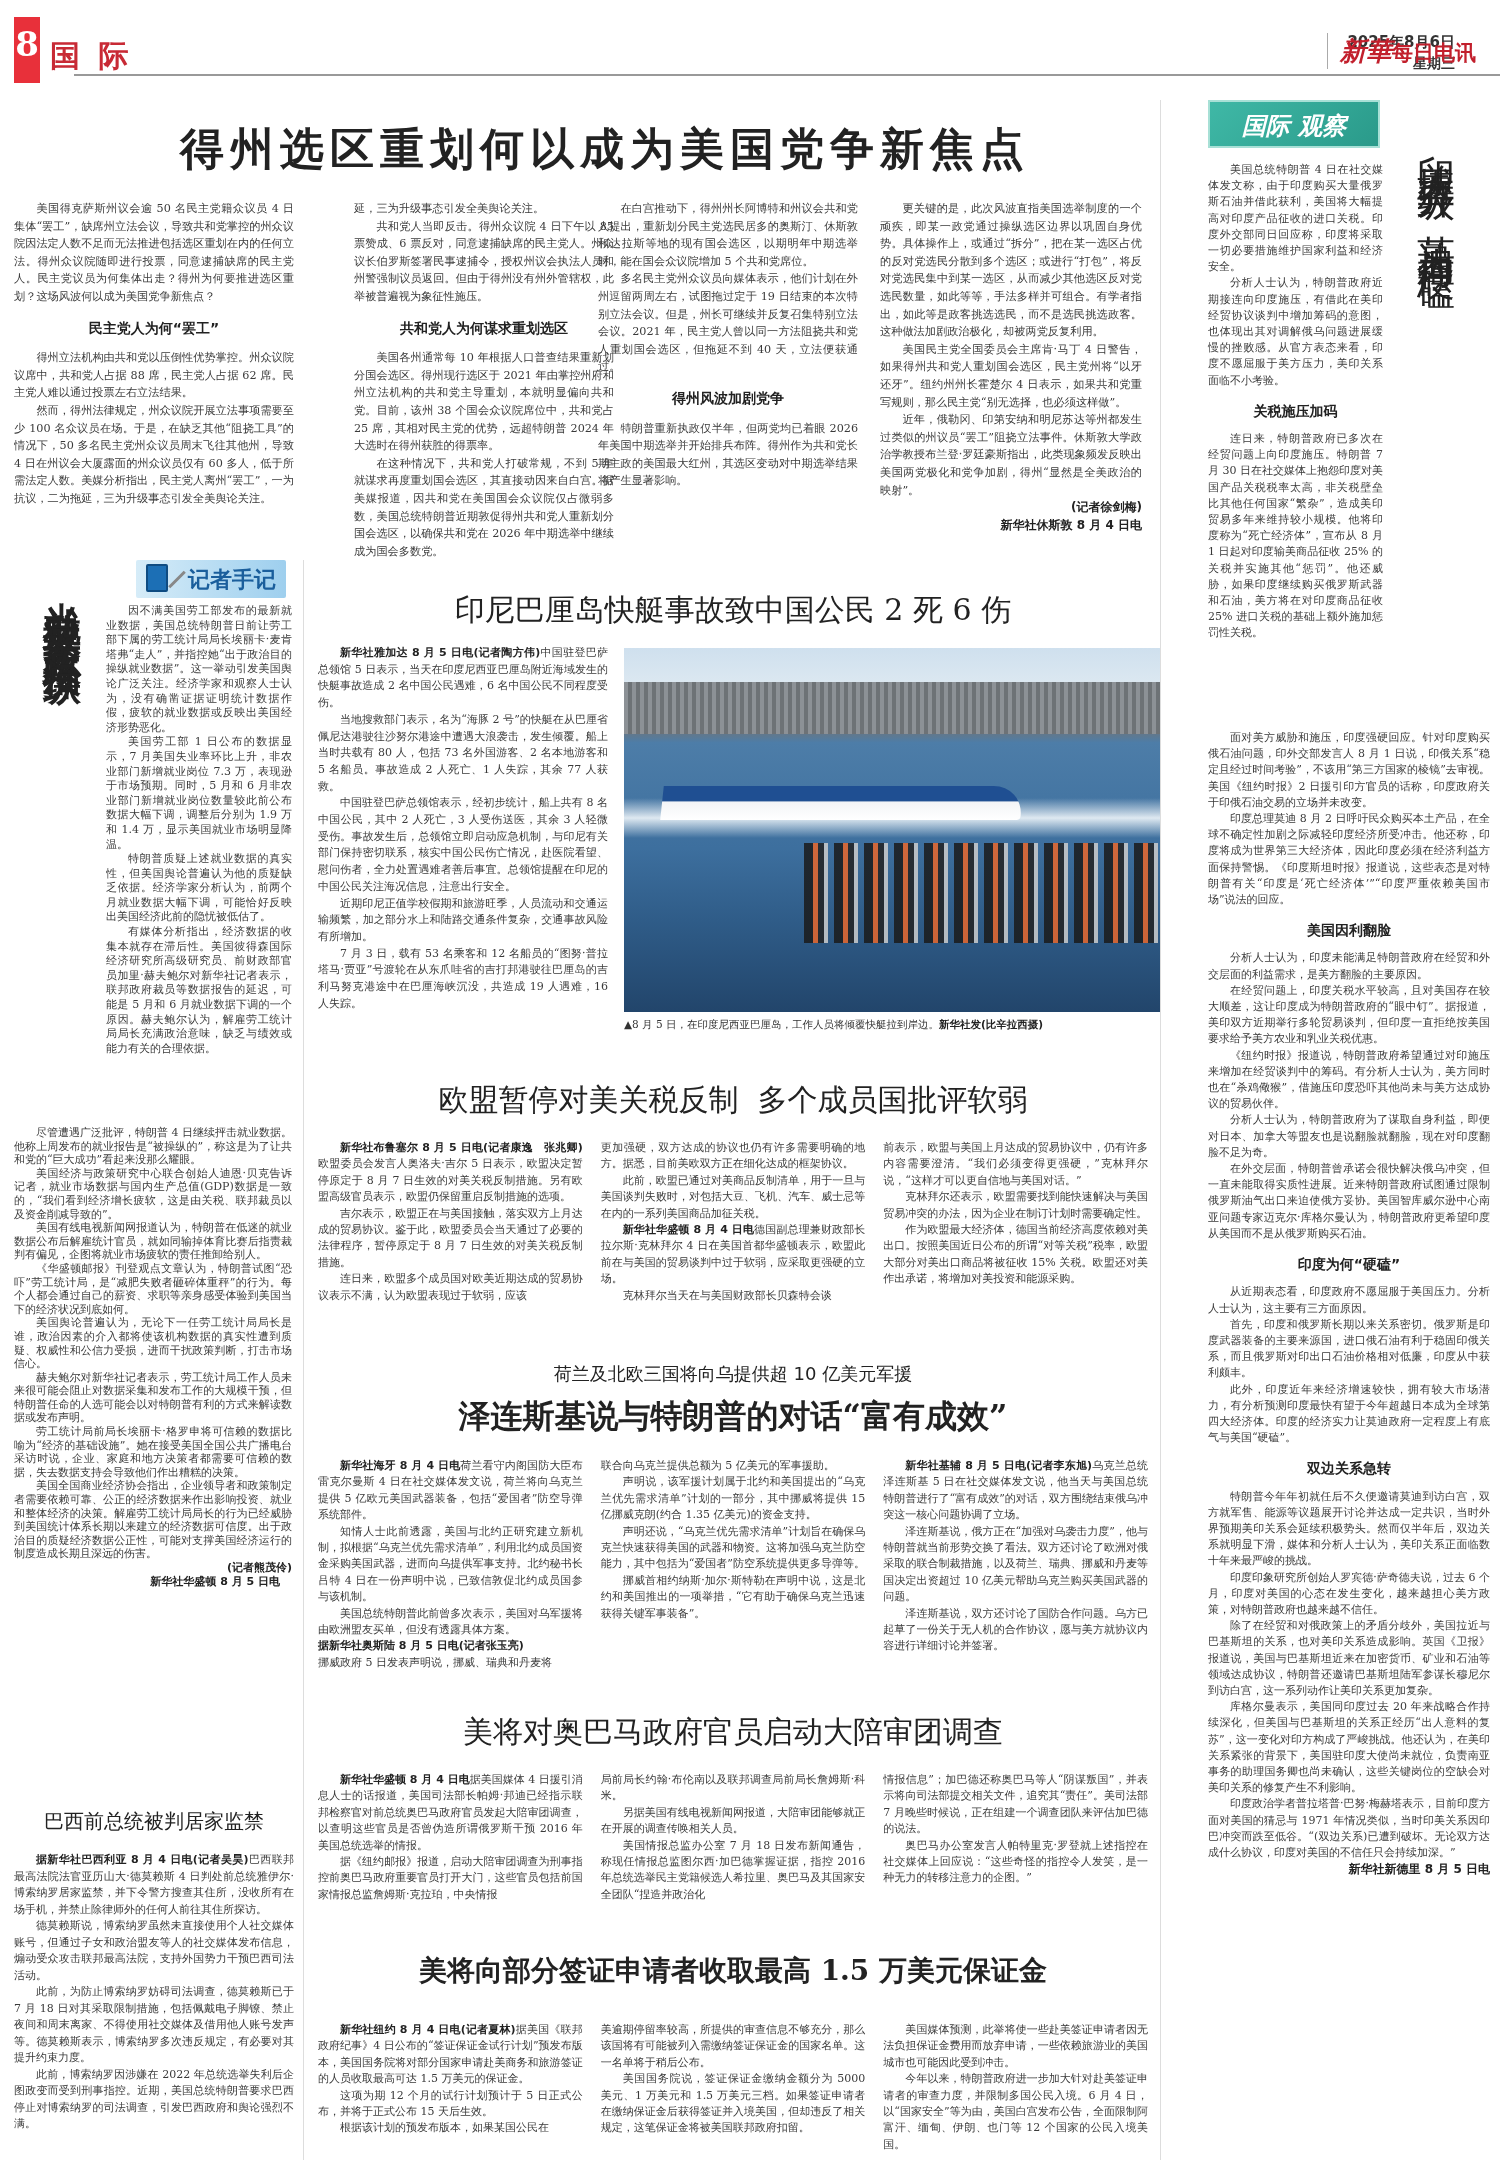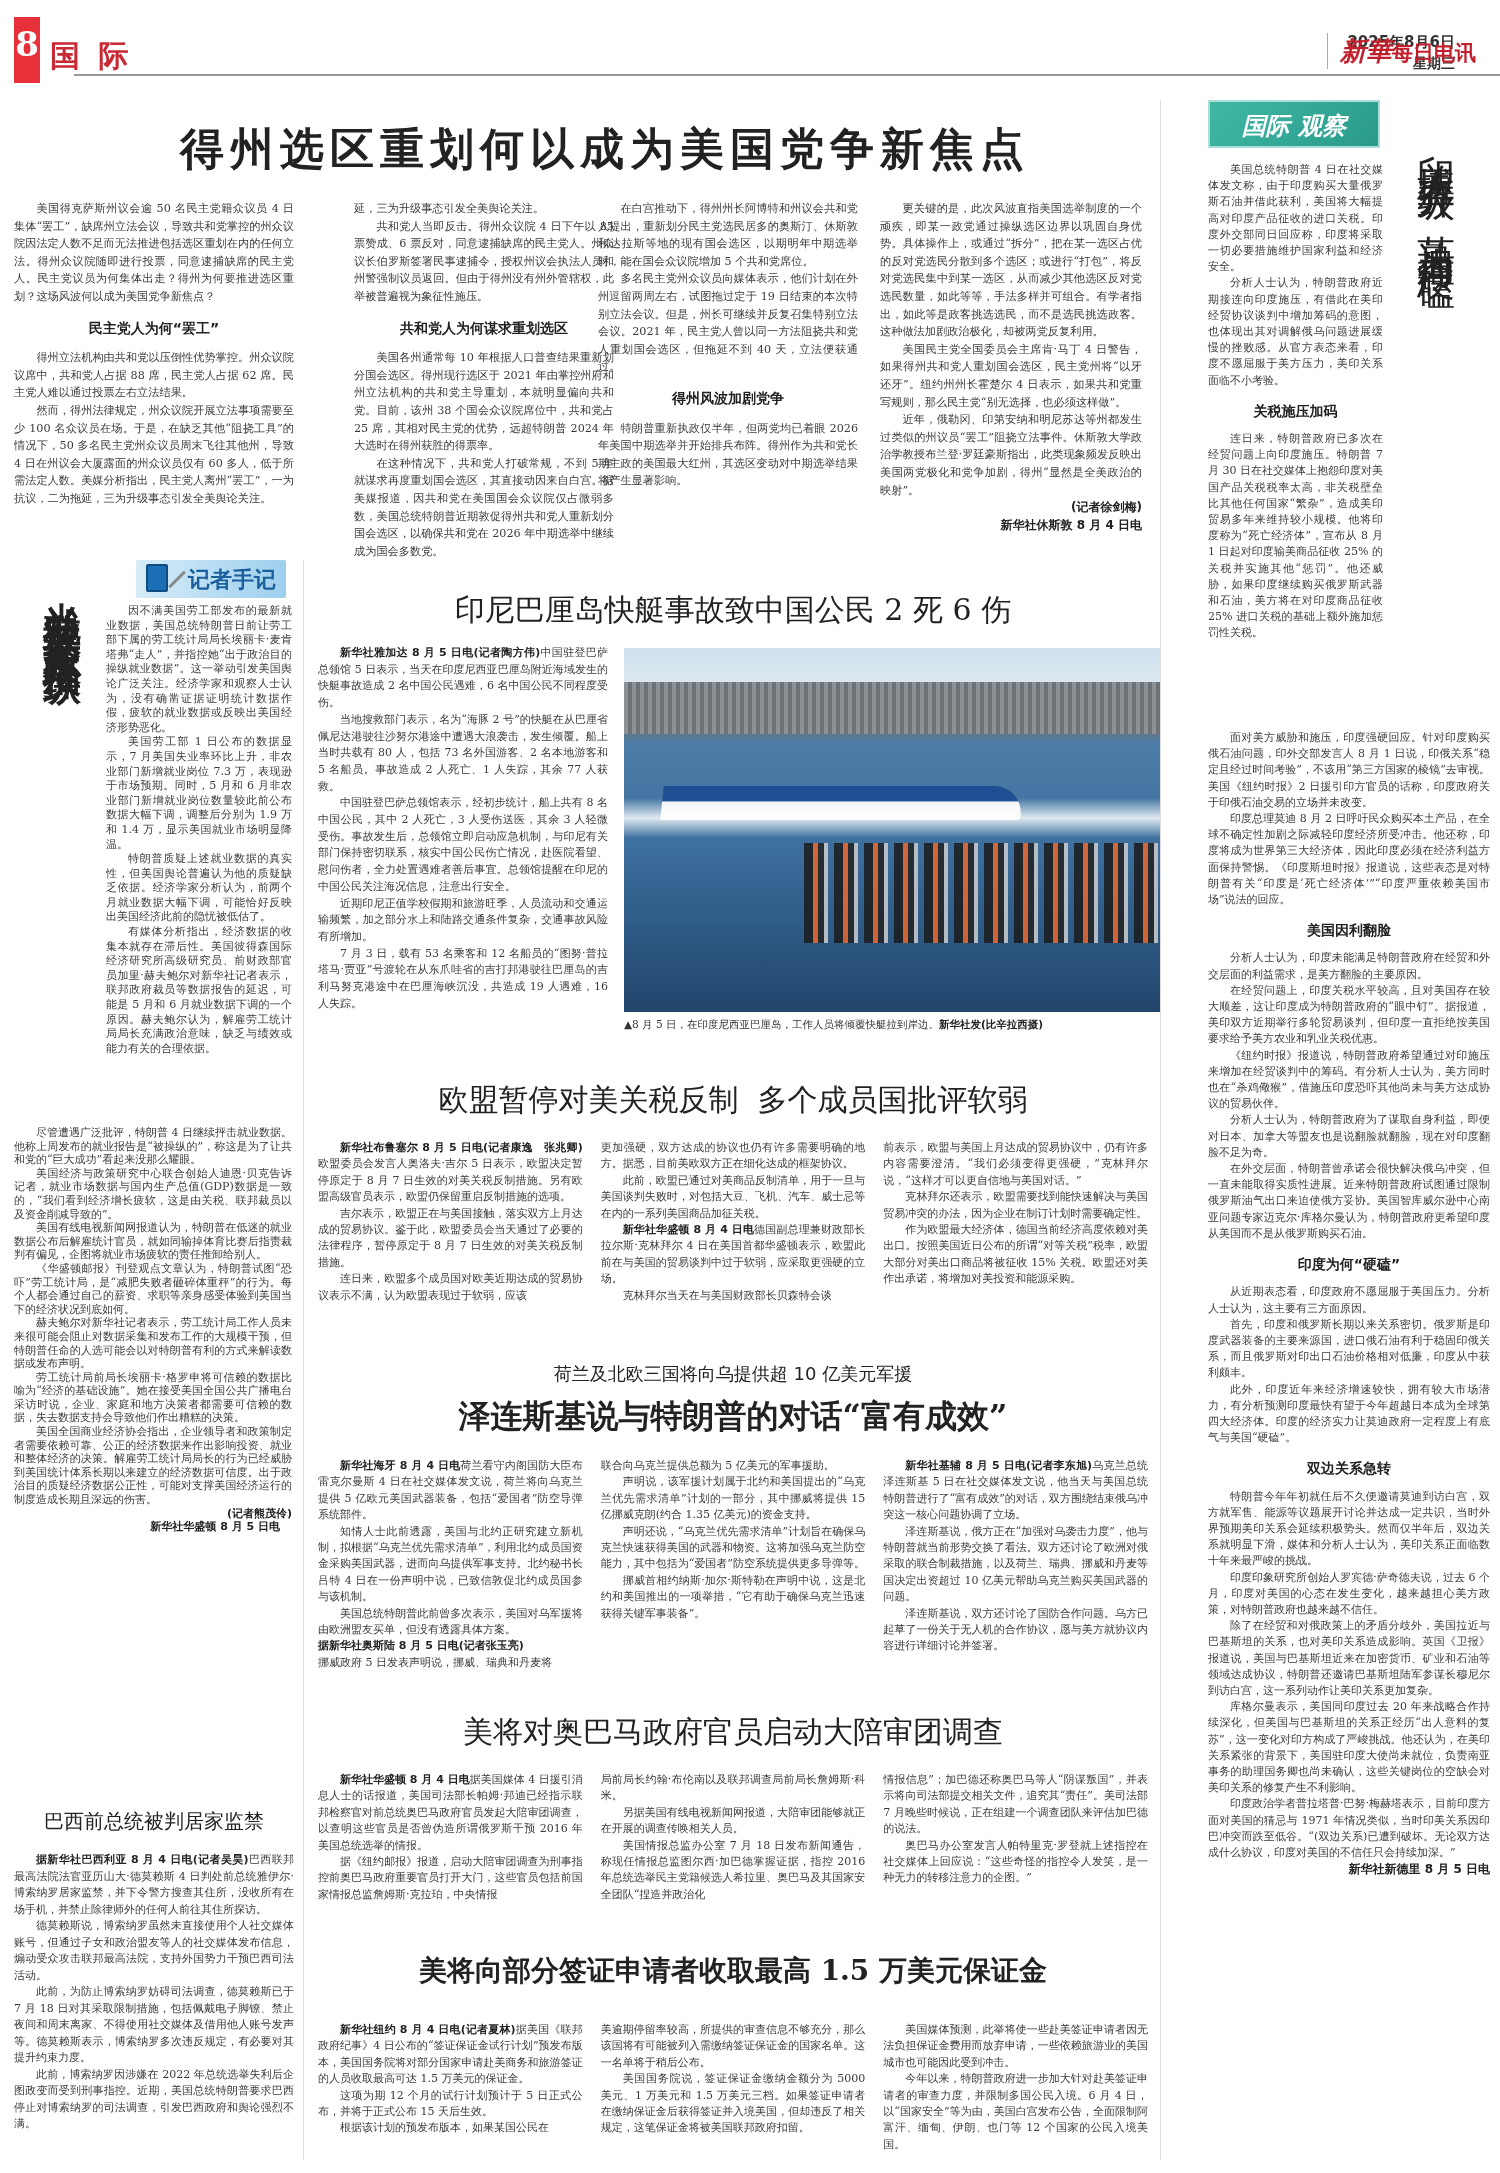--- a/index.html
+++ b/index.html
@@ -72,20 +72,21 @@
   <p>因不满美国劳工部发布的最新就业数据，美国总统特朗普日前让劳工部下属的劳工统计局局长埃丽卡·麦肯塔弗“走人”，并指控她“出于政治目的操纵就业数据”。这一举动引发美国舆论广泛关注。经济学家和观察人士认为，没有确凿证据证明统计数据作假，疲软的就业数据或反映出美国经济形势恶化。</p>
   <p>美国劳工部 1 日公布的数据显示，7 月美国失业率环比上升，非农业部门新增就业岗位 7.3 万，表现逊于市场预期。同时，5 月和 6 月非农业部门新增就业岗位数量较此前公布数据大幅下调，调整后分别为 1.9 万和 1.4 万，显示美国就业市场明显降温。</p>
   <p>特朗普质疑上述就业数据的真实性，但美国舆论普遍认为他的质疑缺乏依据。经济学家分析认为，前两个月就业数据大幅下调，可能恰好反映出美国经济此前的隐忧被低估了。</p>
   <p>有媒体分析指出，经济数据的收集本就存在滞后性。美国彼得森国际经济研究所高级研究员、前财政部官员加里·赫夫鲍尔对新华社记者表示，联邦政府裁员等数据报告的延迟，可能是 5 月和 6 月就业数据下调的一个原因。赫夫鲍尔认为，解雇劳工统计局局长充满政治意味，缺乏与绩效或能力有关的合理依据。</p>
 </div>
 <div class="abs para" style="left:14px;top:1126px;width:278px;font-size:11px;line-height:13.6px;">
   <p>尽管遭遇广泛批评，特朗普 4 日继续抨击就业数据。他称上周发布的就业报告是“被操纵的”，称这是为了让共和党的“巨大成功”看起来没那么耀眼。</p>
   <p>美国经济与政策研究中心联合创始人迪恩·贝克告诉记者，就业市场数据与国内生产总值(GDP)数据是一致的，“我们看到经济增长疲软，这是由关税、联邦裁员以及资金削减导致的”。</p>
   <p>美国有线电视新闻网报道认为，特朗普在低迷的就业数据公布后解雇统计官员，就如同输掉体育比赛后指责裁判有偏见，企图将就业市场疲软的责任推卸给别人。</p>
   <p>《华盛顿邮报》刊登观点文章认为，特朗普试图“恐吓”劳工统计局，是“减肥失败者砸碎体重秤”的行为。每个人都会通过自己的薪资、求职等亲身感受体验到美国当下的经济状况到底如何。</p>
+  <p>美国舆论普遍认为，无论下一任劳工统计局局长是谁，政治因素的介入都将使该机构数据的真实性遭到质疑、权威性和公信力受损，进而干扰政策判断，打击市场信心。</p>
   <p>赫夫鲍尔对新华社记者表示，劳工统计局工作人员未来很可能会阻止对数据采集和发布工作的大规模干预，但特朗普任命的人选可能会以对特朗普有利的方式来解读数据或发布声明。</p>
   <p>劳工统计局前局长埃丽卡·格罗申将可信赖的数据比喻为“经济的基础设施”。她在接受美国全国公共广播电台采访时说，企业、家庭和地方决策者都需要可信赖的数据，失去数据支持会导致他们作出糟糕的决策。</p>
   <p>美国全国商业经济协会指出，企业领导者和政策制定者需要依赖可靠、公正的经济数据来作出影响投资、就业和整体经济的决策。解雇劳工统计局局长的行为已经威胁到美国统计体系长期以来建立的经济数据可信度。出于政治目的质疑经济数据公正性，可能对支撑美国经济运行的制度造成长期且深远的伤害。</p>
   <div class="dateline" style="font-size:11px">(记者熊茂伶)</div>
   <div class="dateline" style="font-size:11px;padding-right:12px">新华社华盛顿 8 月 5 日电</div>
 </div>
 
 <div class="abs headline" style="left:14px;top:1808px;width:280px;font-size:20px;">巴西前总统被判居家监禁</div>
 <div class="abs para" style="left:14px;top:1852px;width:280px;font-size:11px;line-height:16.5px;">
   <p><span class="lead">据新华社巴西利亚 8 月 4 日电(记者吴昊)</span><span>巴西联邦最高法院法官亚历山大·德莫赖斯 4 日判处前总统雅伊尔·博索纳罗居家监禁，并下令警方搜查其住所，没收所有在场手机，并禁止除律师外的任何人前往其住所探访。</span></p>

